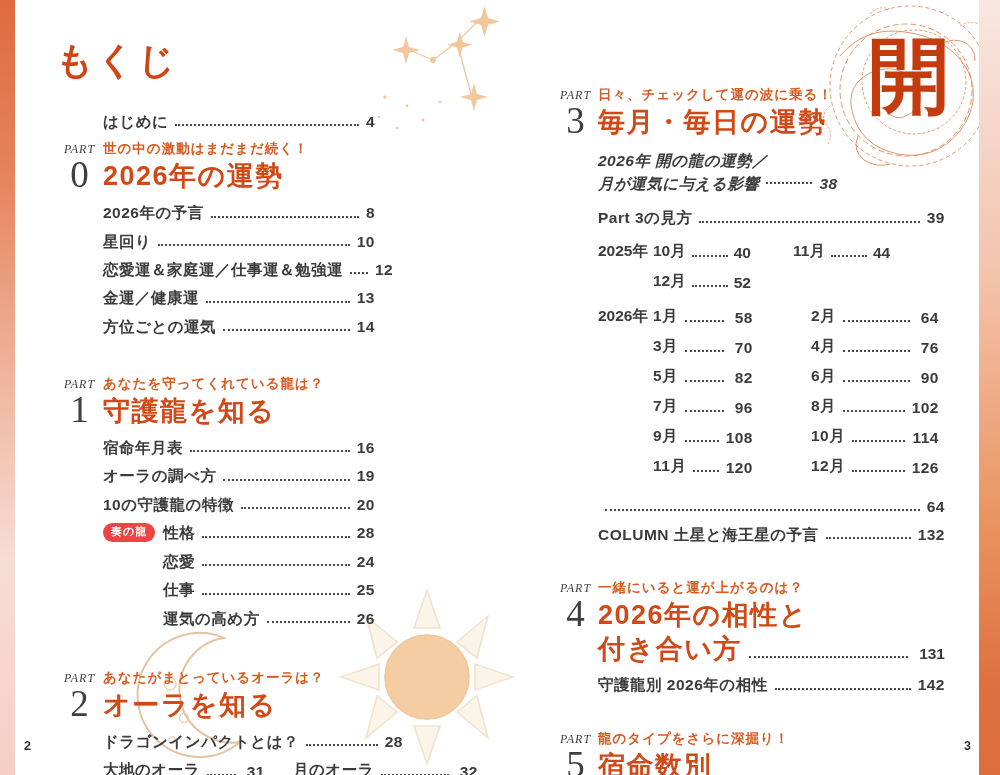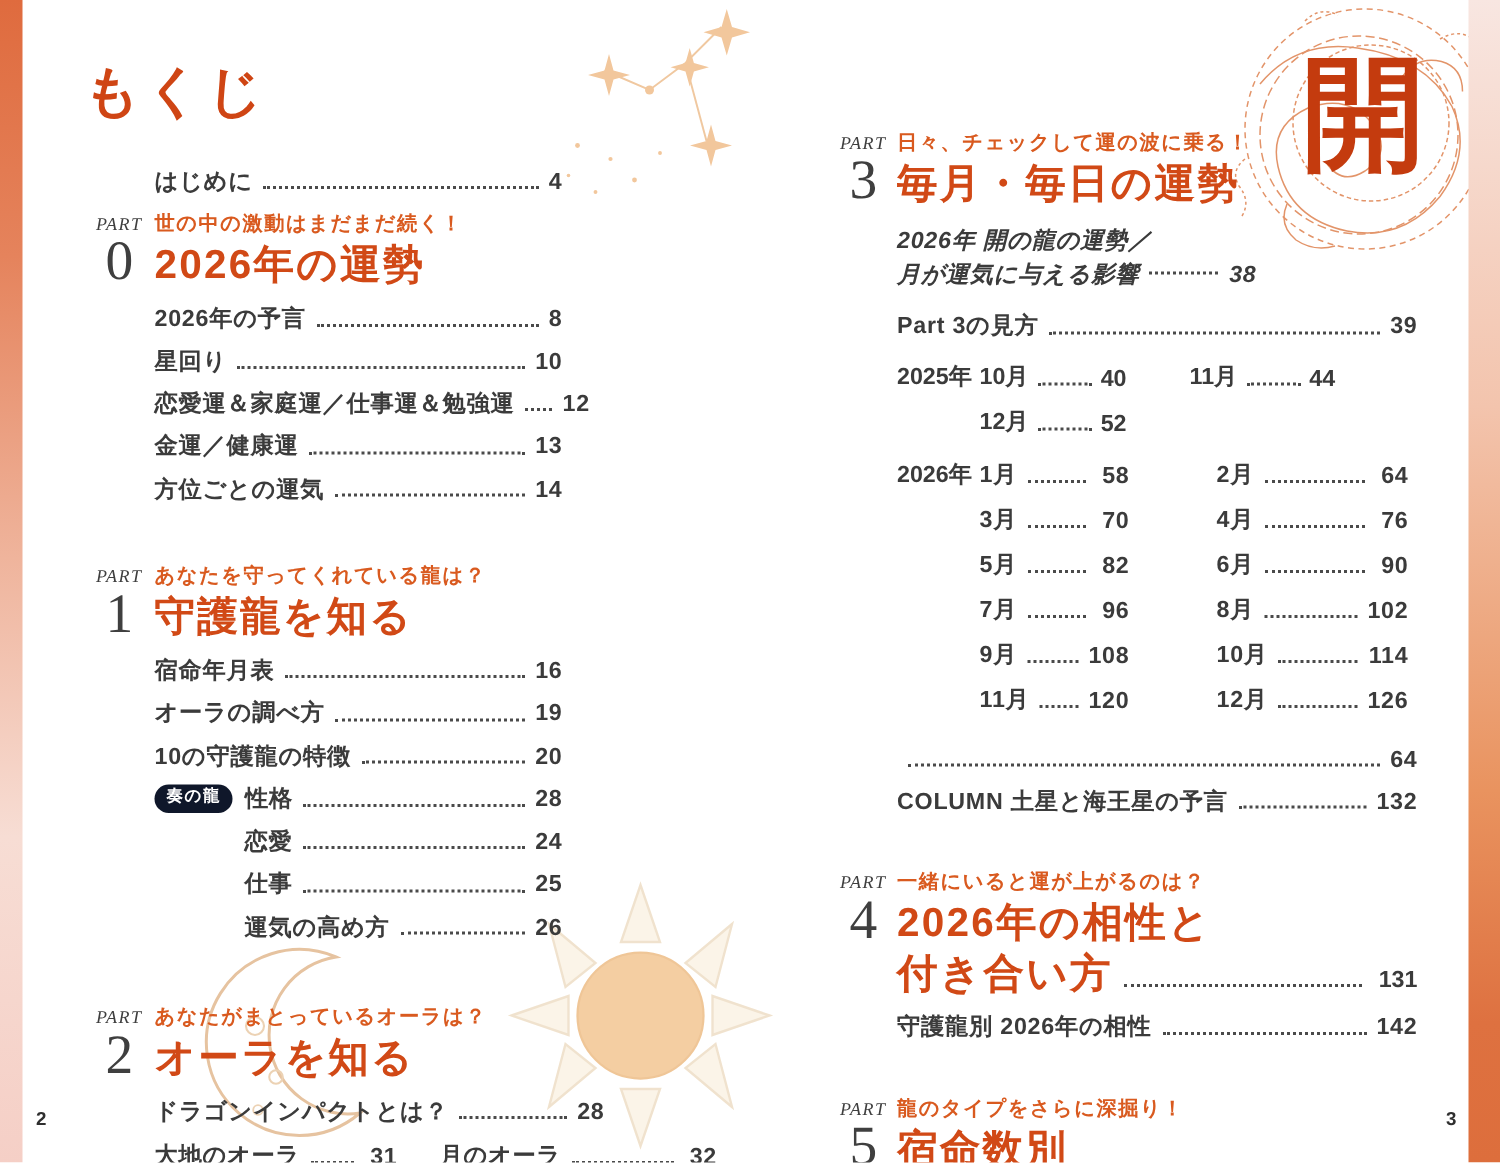--- a/index.html
+++ b/index.html
@@ -38,21 +38,21 @@
     font-size:12px;letter-spacing:1px;color:#3f3f3f;}
   .part-num{font-family:"Liberation Serif","DejaVu Serif",serif;font-size:37px;
     line-height:.95;color:#3f3f3f;}
   .part-body{flex:1 1 auto;min-width:0;}
   .tagline{color:#d95a1f;font-weight:bold;font-size:13.5px;letter-spacing:1px;margin:0 0 3px 0;}
   .ptitle{color:#d14916;font-weight:bold;font-size:27px;letter-spacing:1.5px;
     line-height:1.18;margin:0 0 10px 0;}
   .rows{width:272px;}
   .rows-wide{width:347px;}
 
-  .badge{display:inline-block;background:#0f172a;color:#ffffff;border-radius:10px;
+  .badge{display:inline-block;background:#ef4444;color:#ffffff;border-radius:10px;
     font-size:11px;font-weight:bold;letter-spacing:1px;padding:2px 8px 3px 8px;
     margin:0 8px 1px 0;white-space:nowrap;}
   .row.sub{padding-left:60px;}
 
   .p2grid{display:grid;grid-template-columns:162px 185px;column-gap:28px;row-gap:9px;width:375px;}
   .mcell{display:flex;align-items:flex-end;font-size:15.5px;font-weight:600;letter-spacing:.5px;}
   .mcell .pg{min-width:22px;text-align:right;}
 
   .lead-block{font-size:15.5px;font-weight:600;letter-spacing:.5px;margin-bottom:13px;line-height:1.5;font-style:italic;}
   .title-row{display:flex;align-items:flex-end;margin-bottom:9px;}

